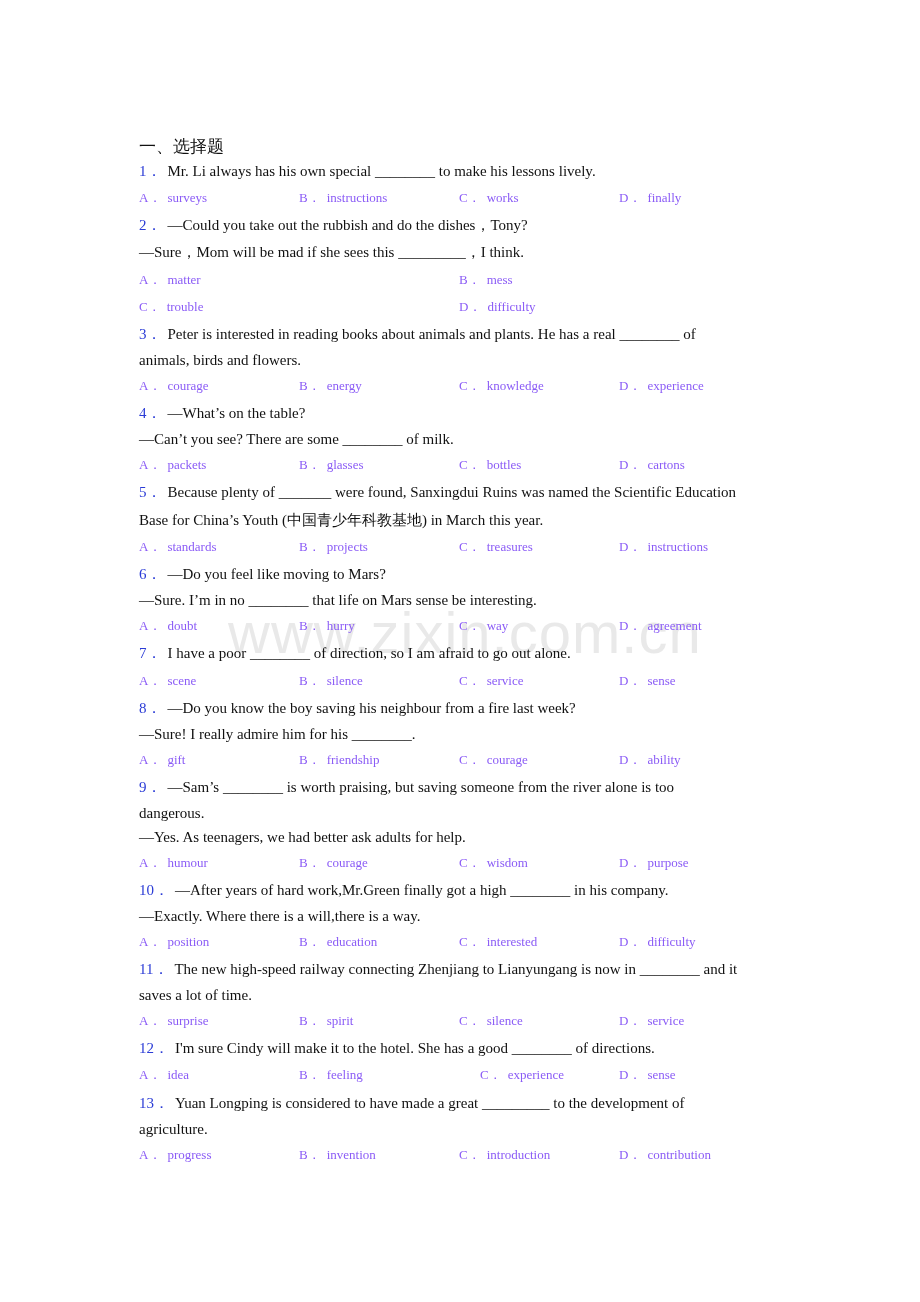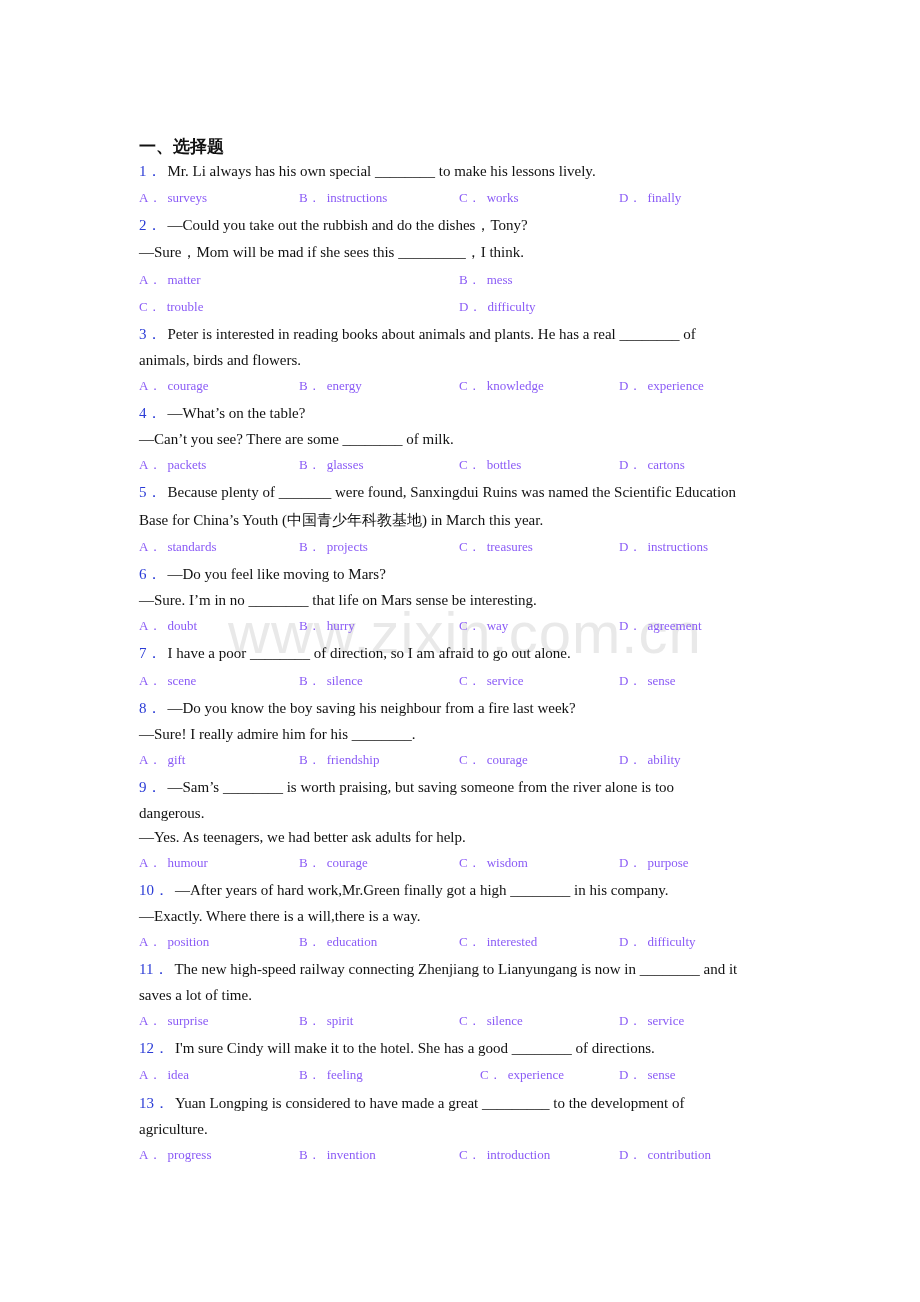--- a/index.html
+++ b/index.html
@@ -2,21 +2,21 @@
 <html><head>
   <meta charset="utf-8">
   <style>
     html, body { margin: 0; padding: 0; background: #ffffff; }
     body { width: 920px; height: 1302px; position: relative; overflow: hidden;
            font-family: "Liberation Serif", "DejaVu Serif", serif; color: #111; }
     .page { position: absolute; left: 0; top: 0; width: 920px; height: 1302px; }
     .title { position: absolute; left: 0; width: 920px; top: 112px; text-align: center;
              font-size: 18px; line-height: 24px; color: #111; }
     .section { position: absolute; left: 139px; top: 136px; font-size: 17px; line-height: 22px;
-               font-weight: bold; color: #111; }
+               font-weight: normal; color: #111; }
     .line { position: absolute; left: 139px; font-size: 15px; line-height: 20px; white-space: nowrap; color: #111; }
     .qnum { color: #2a3bd6; margin-right: 6px; }
     .opt { position: absolute; font-size: 13px; line-height: 20px; white-space: nowrap; color: #8b5cf6; }
     .opt .letter { margin-right: 6px; }
     .watermark { position: absolute; left: 228px; top: 598px; font-family: "Liberation Sans", "DejaVu Sans", sans-serif;
                  font-size: 58px; line-height: 70px; color: rgba(120,120,120,0.16); letter-spacing: 1px;
                  white-space: nowrap; pointer-events: none; }
   </style>
 </head>
 <body>

